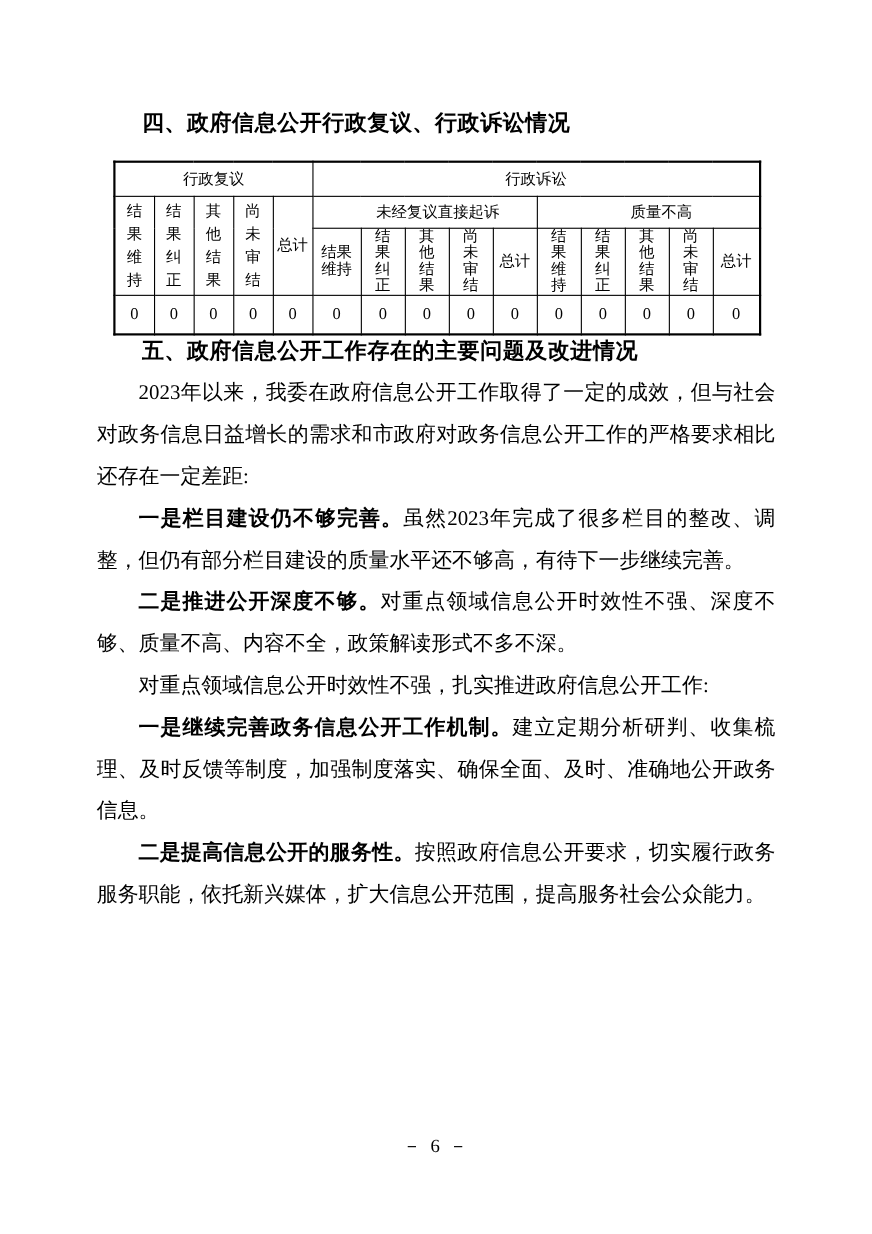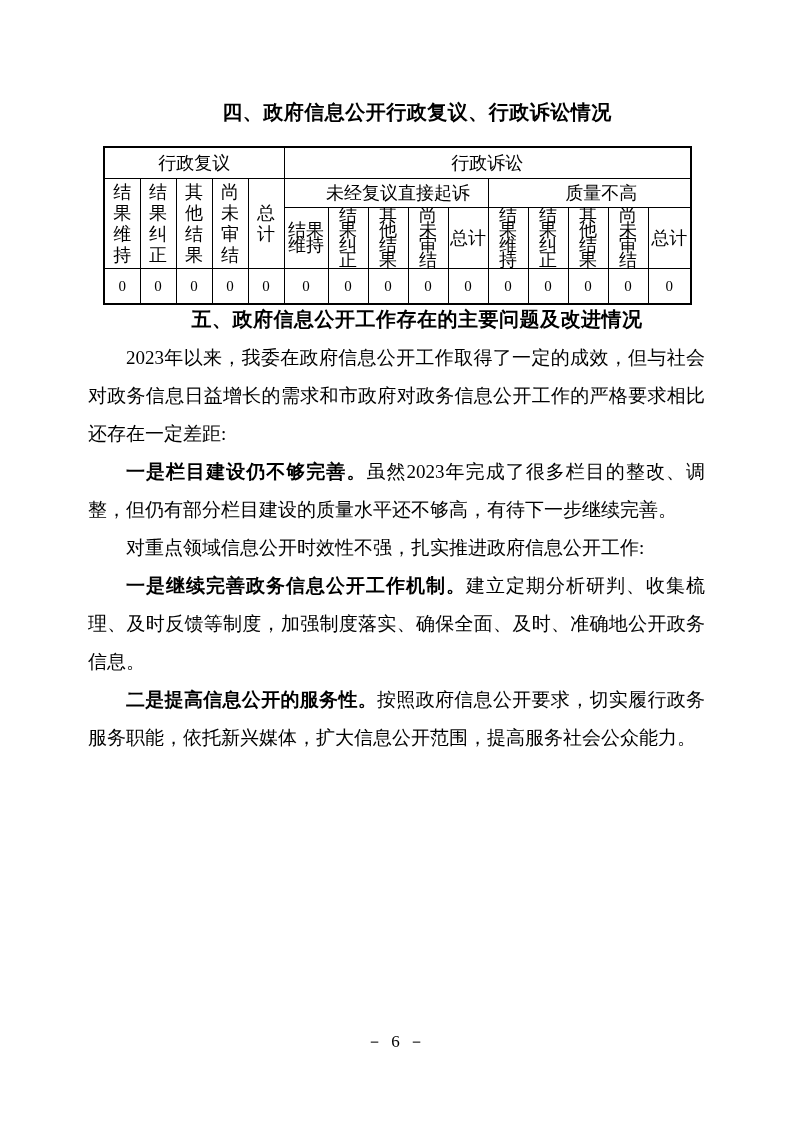--- a/index.html
+++ b/index.html
@@ -22,37 +22,36 @@
   }
   h2.sec-heading {
     margin: 0;
     font-family: "Liberation Sans", "DejaVu Sans", sans-serif;
     font-weight: bold;
     font-size: 20px;
     line-height: 28px;
     text-indent: 2.05em;
     letter-spacing: 0.5px;
     white-space: nowrap;
-    text-align: center;
   }
   
   table.stat-table {
     border-collapse: collapse;
     table-layout: fixed;
     margin: 20px 0 0 15px;
     width: 587px;
     border: 2px solid #000;
   }
   table.stat-table th, table.stat-table td {
     border: 1px solid #000;
     font-weight: normal;
     text-align: center;
     vertical-align: middle;
     padding: 0;
-    font-size: 18px;
+    font-size: 14px;
     overflow: hidden;
   }
   tr.r1 th { height: 30px; }
   tr.r2 th.h-sub { height: 28px; padding-left: 24px; }
   tr.r3 th { height: 60px; }
   tr.r4 td { height: 34px; font-size: 15px; }
   th.v-tall {
     white-space: pre-line;
     line-height: 21px;
     font-size: 14.5px;
@@ -193,20 +192,21 @@
         <td>0</td>
       </tr>
     </tbody>
       </table>
 
     <h2 class="sec-heading sec5-heading">五、政府信息公开工作存在的主要问题及改进情况</h2>
 
     <div class="body-text">
       <p><span class="lead"></span><span>2023年以来，我委在政府信息公开工作取得了一定的成效，但与社会对政务信息日益增长的需求和市政府对政务信息公开工作的严格要求相比还存在一定差距:</span></p>
       <p><span class="lead">一是栏目建设仍不够完善。</span><span>虽然2023年完成了很多栏目的整改、调整，但仍有部分栏目建设的质量水平还不够高，有待下一步继续完善。</span></p>
+      <p><span class="lead">二是推进公开深度不够。</span><span>对重点领域信息公开时效性不强、深度不够、质量不高、内容不全，政策解读形式不多不深。</span></p>
       <p><span class="lead"></span><span>对重点领域信息公开时效性不强，扎实推进政府信息公开工作:</span></p>
       <p><span class="lead">一是继续完善政务信息公开工作机制。</span><span>建立定期分析研判、收集梳理、及时反馈等制度，加强制度落实、确保全面、及时、准确地公开政务信息。</span></p>
       <p><span class="lead">二是提高信息公开的服务性。</span><span>按照政府信息公开要求，切实履行政务服务职能，依托新兴媒体，扩大信息公开范围，提高服务社会公众能力。</span></p>
     </div>
 
   </div>
 
   <div class="footer">－ 6 －</div>
 </div>
 

